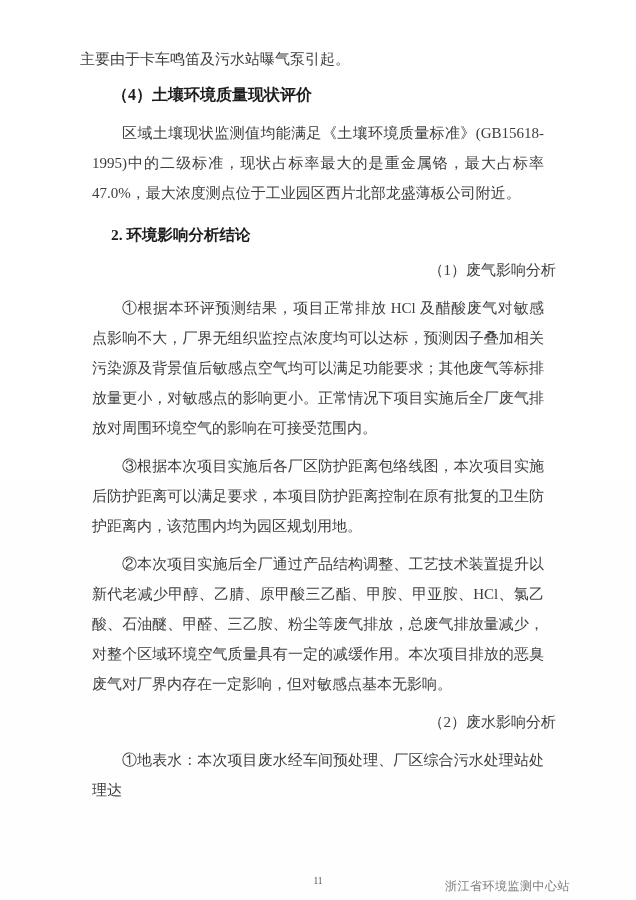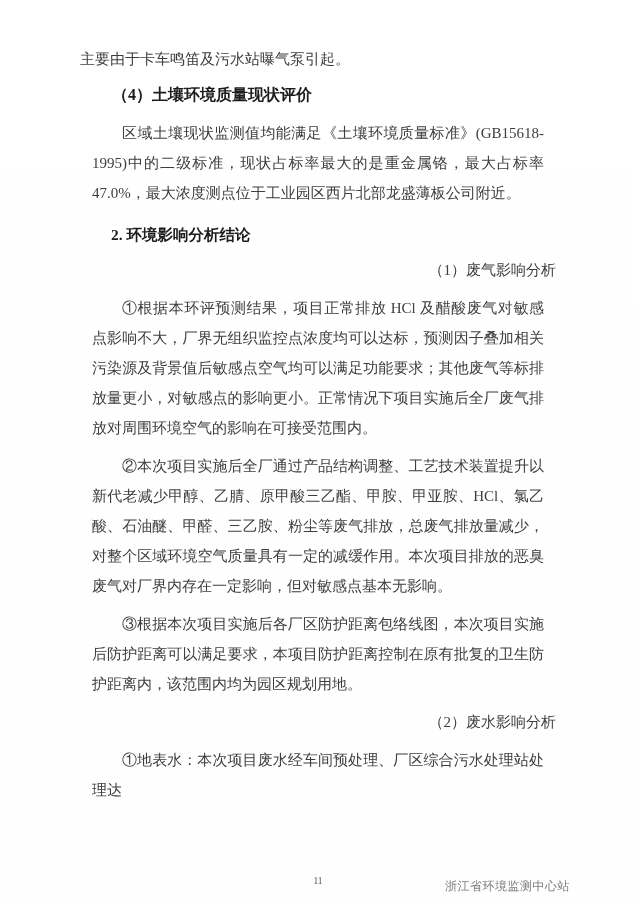--- a/index.html
+++ b/index.html
@@ -85,22 +85,22 @@
 <div class="page">
 
 
   <div class="doc-main">
     <div class="blk cont">主要由于卡车鸣笛及污水站曝气泵引起。</div>
     <div class="blk h3">（4）土壤环境质量现状评价</div>
     <div class="blk para">区域土壤现状监测值均能满足《土壤环境质量标准》(GB15618-1995)中的二级标准，现状占标率最大的是重金属铬，最大占标率 47.0%，最大浓度测点位于工业园区西片北部龙盛薄板公司附近。</div>
     <div class="blk h2">2. 环境影响分析结论</div>
     <div class="blk sub">（1）废气影响分析</div>
     <div class="blk para">①根据本环评预测结果，项目正常排放 HCl 及醋酸废气对敏感点影响不大，厂界无组织监控点浓度均可以达标，预测因子叠加相关污染源及背景值后敏感点空气均可以满足功能要求；其他废气等标排放量更小，对敏感点的影响更小。正常情况下项目实施后全厂废气排放对周围环境空气的影响在可接受范围内。</div>
+    <div class="blk para">③根据本次项目实施后各厂区防护距离包络线图，本次项目实施后防护距离可以满足要求，本项目防护距离控制在原有批复的卫生防护距离内，该范围内均为园区规划用地。</div>
     <div class="blk para">②本次项目实施后全厂通过产品结构调整、工艺技术装置提升以新代老减少甲醇、乙腈、原甲酸三乙酯、甲胺、甲亚胺、HCl、氯乙酸、石油醚、甲醛、三乙胺、粉尘等废气排放，总废气排放量减少，对整个区域环境空气质量具有一定的减缓作用。本次项目排放的恶臭废气对厂界内存在一定影响，但对敏感点基本无影响。</div>
-    <div class="blk para">③根据本次项目实施后各厂区防护距离包络线图，本次项目实施后防护距离可以满足要求，本项目防护距离控制在原有批复的卫生防护距离内，该范围内均为园区规划用地。</div>
     <div class="blk sub">（2）废水影响分析</div>
     <div class="blk para">①地表水：本次项目废水经车间预处理、厂区综合污水处理站处理达</div>
   </div>
 
   <div class="footer-page-number">11</div>
 
   <div class="footer-org">浙江省环境监测中心站</div>
 
 </div>
 

